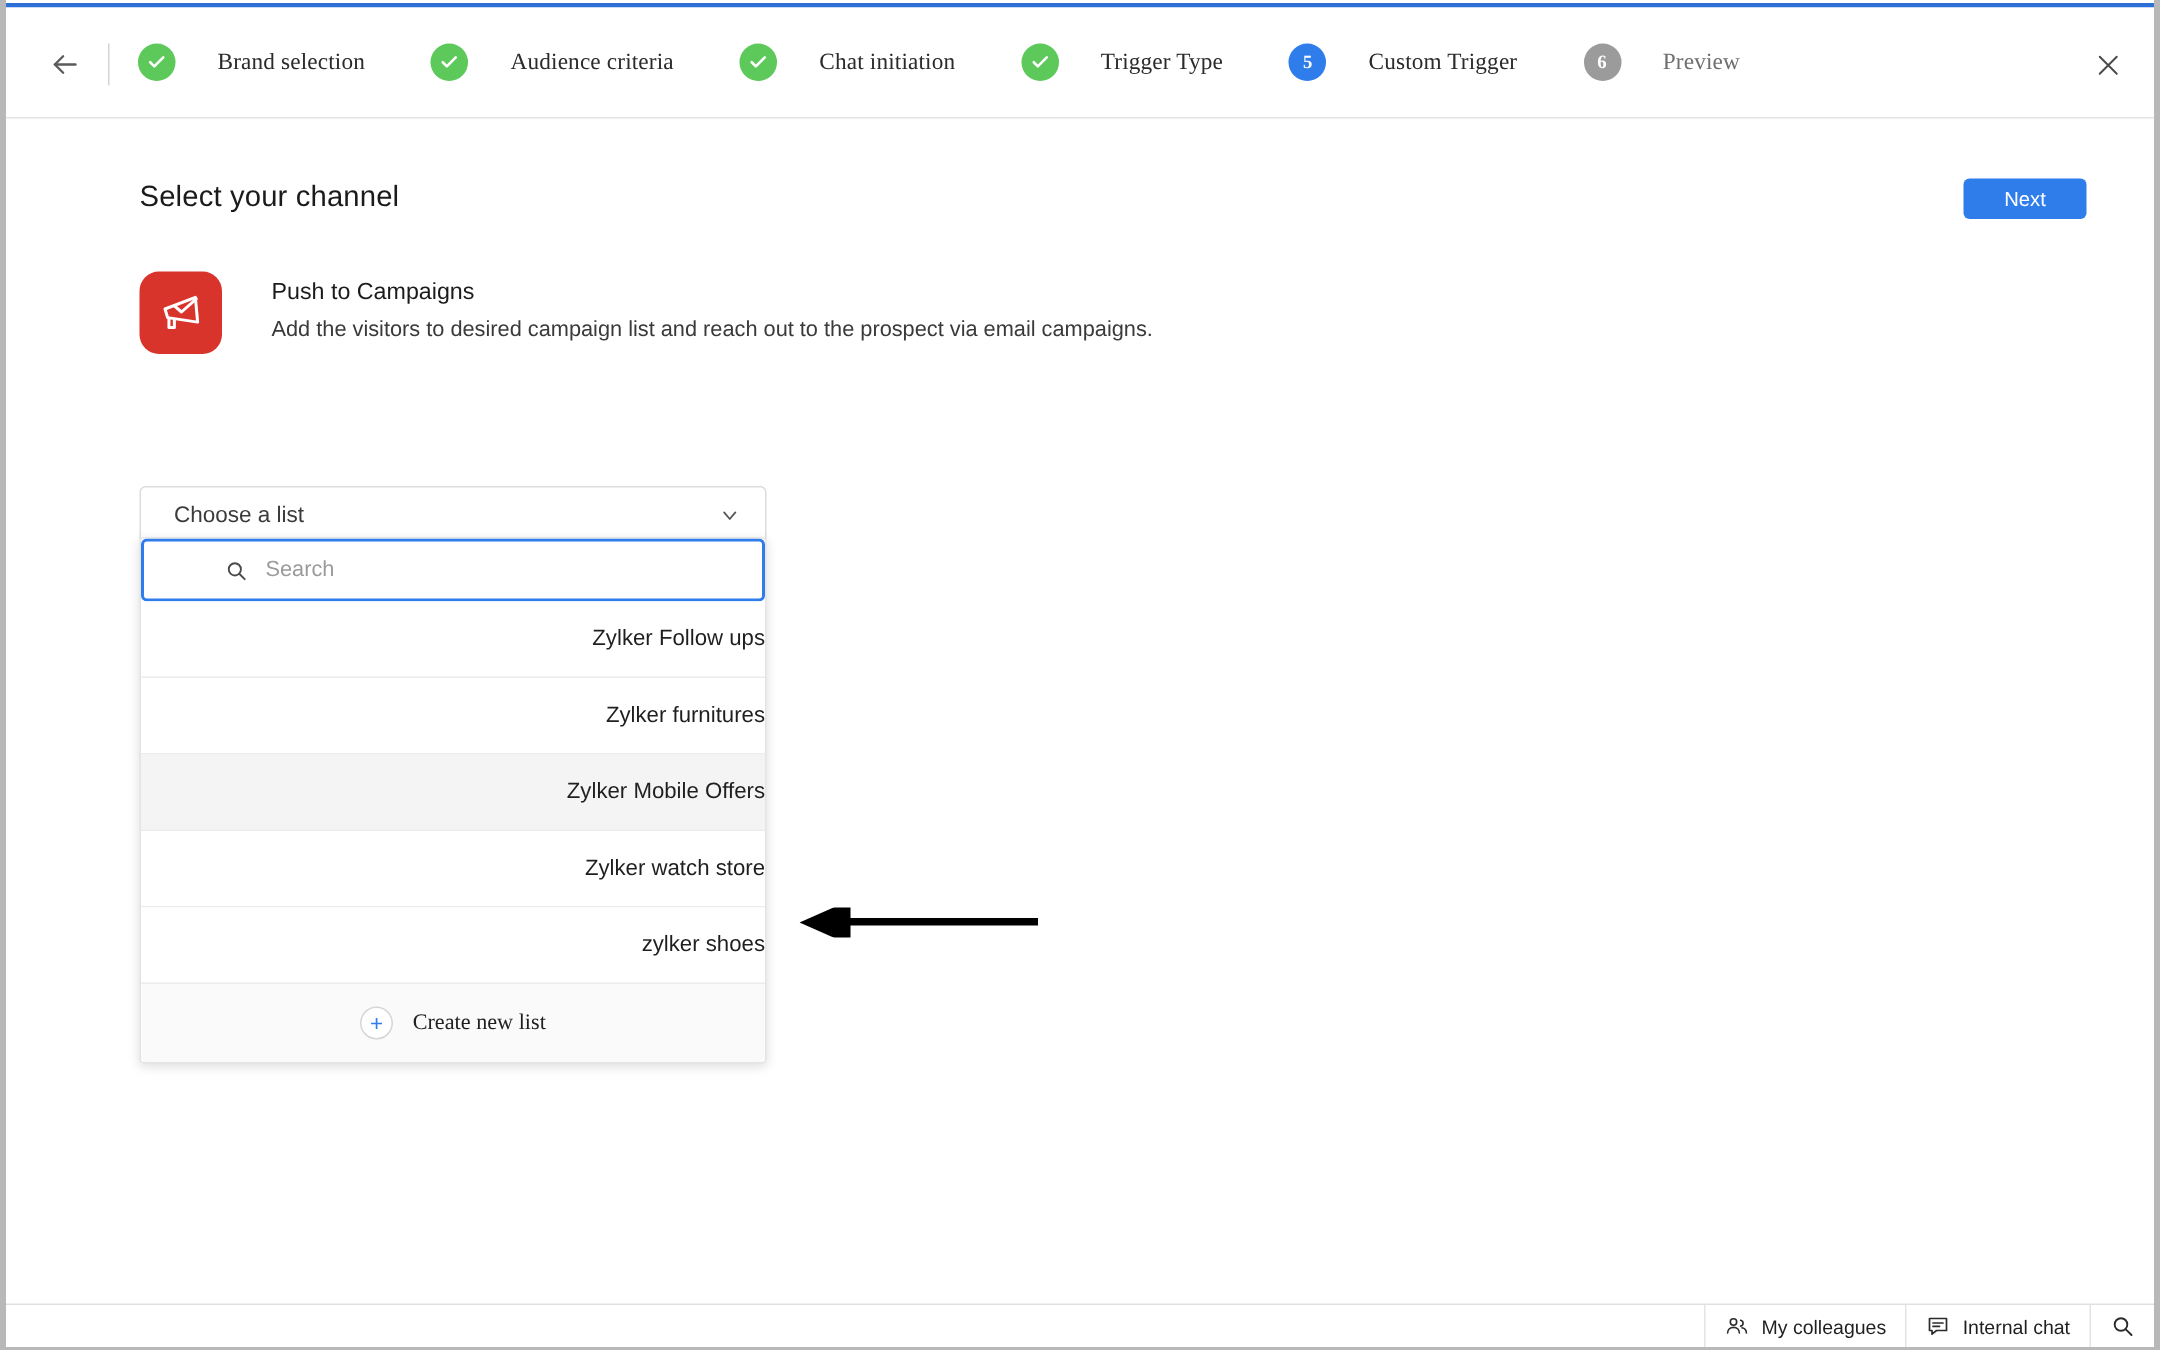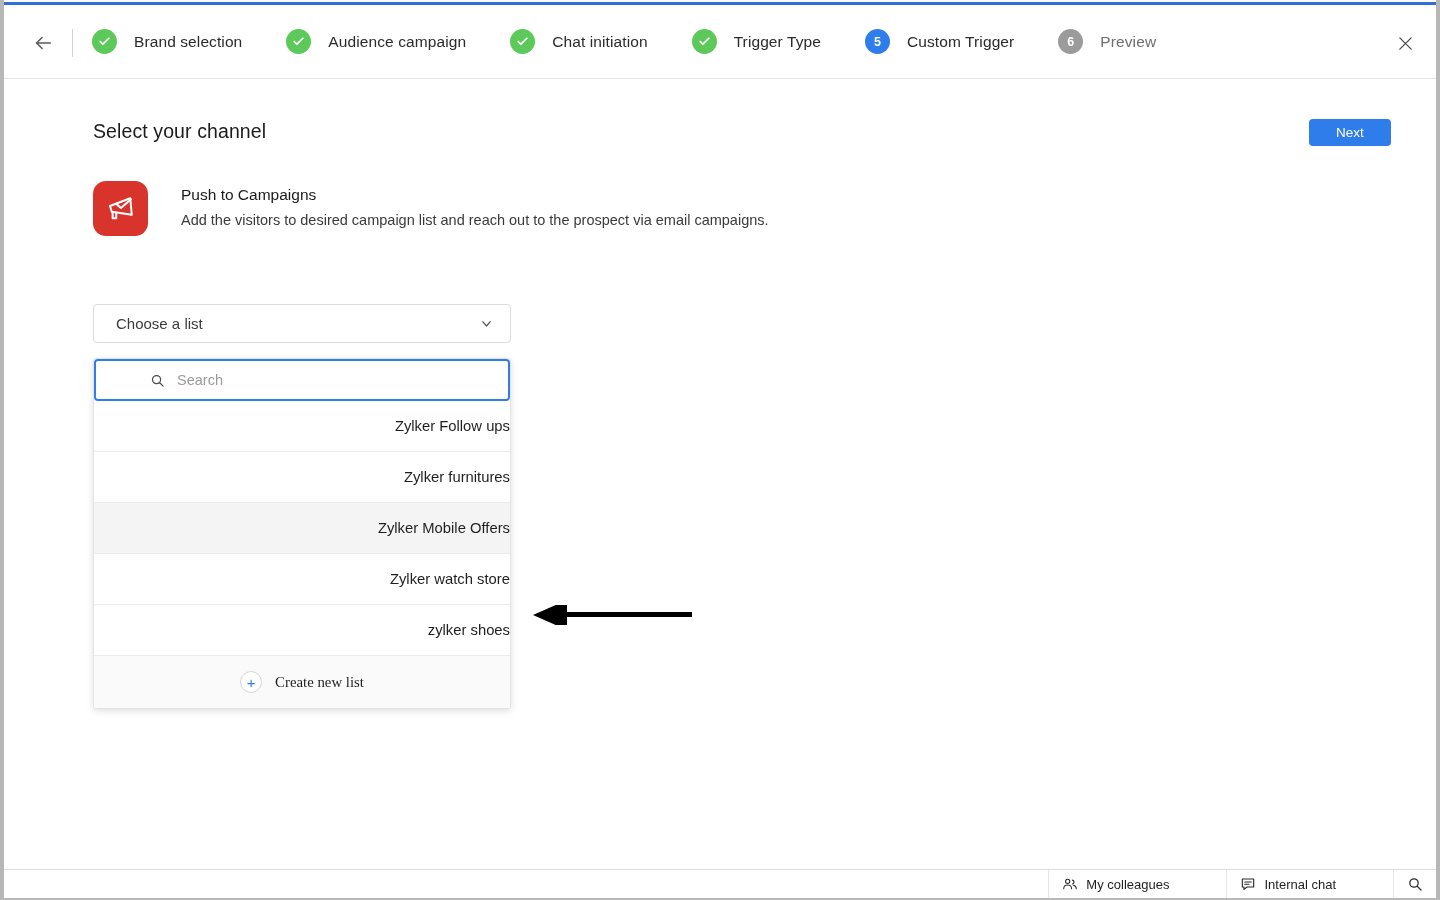--- a/index.html
+++ b/index.html
@@ -69,23 +69,24 @@
     left: 88px; top: 0;
     height: 73px;
     display: flex;
     align-items: center;
     gap: 44px;
   }
 
   .step {
     display: flex;
     align-items: center;
-    gap: 17px;
+    gap: 28px;
     cursor: pointer;
     white-space: nowrap;
+    font-family: Liberation Serif, serif;
   }
 
   .step-badge {
     width: 25px; height: 25px;
     border-radius: 50%;
     display: flex;
     align-items: center;
     justify-content: center;
     color: #fff;
     font-size: 12.5px;
@@ -309,21 +310,20 @@
   
   .bottom-bar {
     position: absolute;
     left: 0; bottom: 0;
     width: 1432px; height: 29px;
     background: #ffffff;
     border-top: 1px solid #e0e0e0;
     display: flex;
     justify-content: flex-end;
     align-items: stretch;
-    gap: 44px;
   }
 
   .bb-item {
     display: flex;
     align-items: center;
     gap: 8px;
     padding: 0 13px;
     border-left: 1px solid #e4e4e4;
     font-size: 13px;
     color: #1f1f1f;
@@ -361,21 +361,21 @@
         </span>
         <span class="step-label">Brand selection</span>
       </div>
 
       <div class="step">
         <span class="step-badge done">
           <svg width="13" height="13" viewBox="0 0 24 24" fill="none" stroke="#fff" stroke-width="3.2" stroke-linecap="round" stroke-linejoin="round">
               <polyline points="20,6 9,17 4,12"></polyline>
             </svg>
         </span>
-        <span class="step-label">Audience campaign</span>
+        <span class="step-label">Audience criteria</span>
       </div>
 
       <div class="step">
         <span class="step-badge done">
           <svg width="13" height="13" viewBox="0 0 24 24" fill="none" stroke="#fff" stroke-width="3.2" stroke-linecap="round" stroke-linejoin="round">
               <polyline points="20,6 9,17 4,12"></polyline>
             </svg>
         </span>
         <span class="step-label">Chat initiation</span>
       </div>
@@ -426,21 +426,21 @@
       <div class="channel-text">
         <div class="channel-title">Push to Campaigns</div>
         <div class="channel-desc">Add the visitors to desired campaign list and reach out to the prospect via email campaigns.</div>
       </div>
     </div>
 
     <div class="field-label">Pick a Campaign Mailing List</div>
 
     <div style="position:absolute; left:0; top:0; width:100%; height:100%;">
 
-      <div class="select-box" style="top:224px;gap:48px;">
+      <div class="select-box" style="top:244px;gap:48px;">
         <span class="select-value">Choose a list</span>
         <span class="select-caret">
           <svg width="15" height="15" viewBox="0 0 24 24" fill="none" stroke="currentColor" stroke-width="1.9" stroke-linecap="round" stroke-linejoin="round">
               <polyline points="6,9 12,16 18,9"></polyline>
             </svg>
         </span>
       </div>
 
       <div class="dropdown" style="top:278px;">
 

